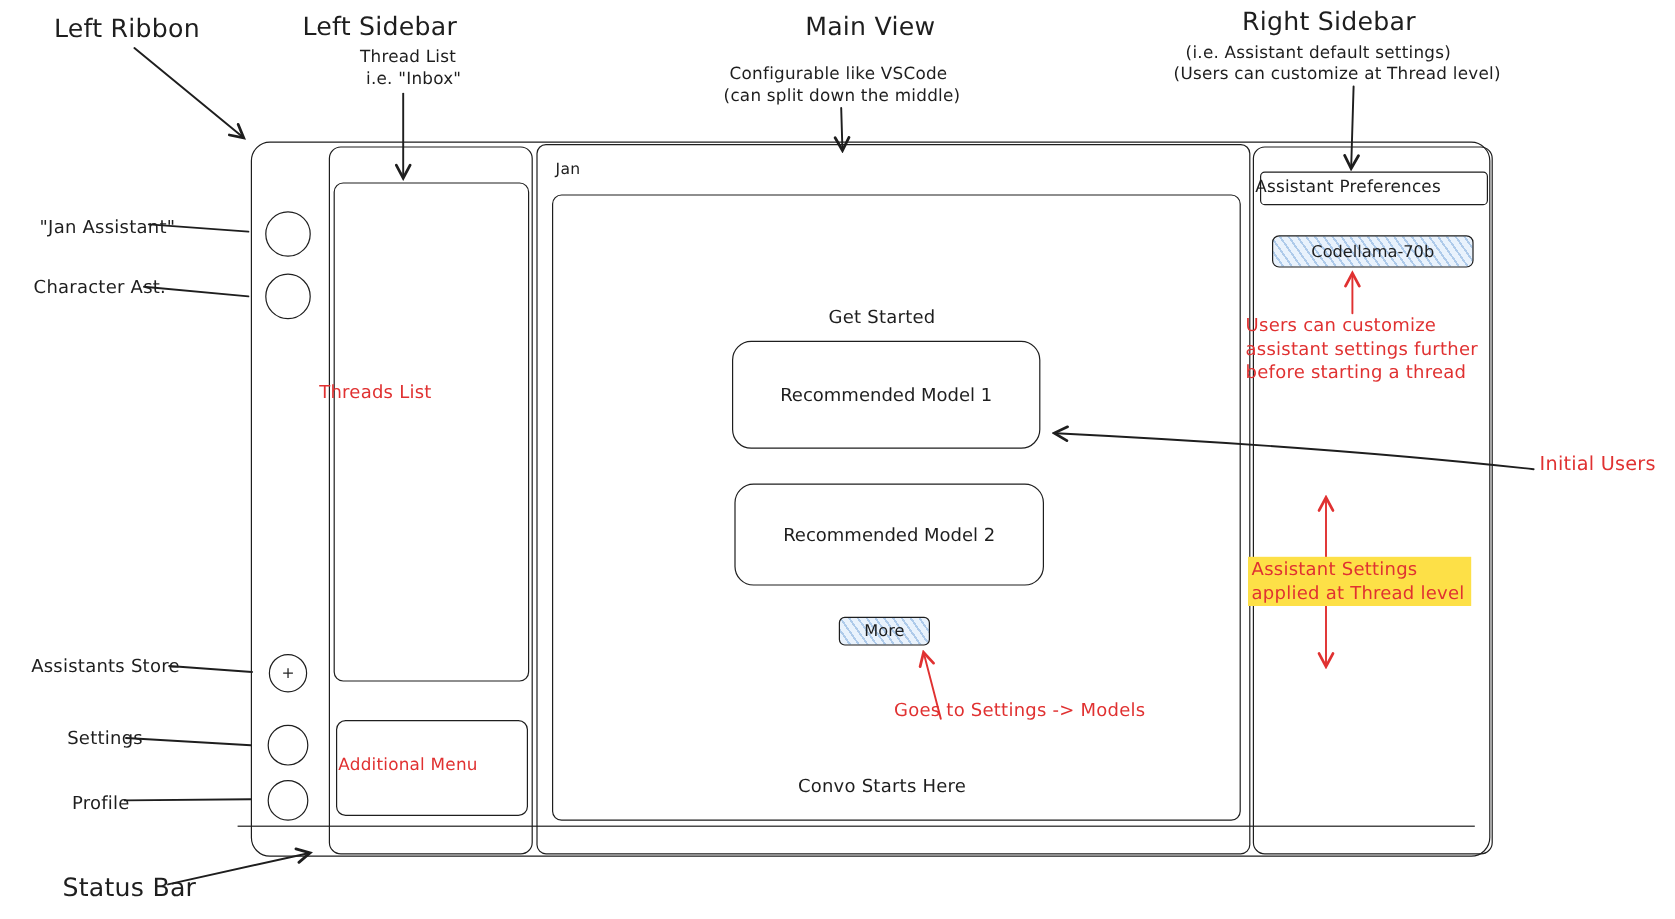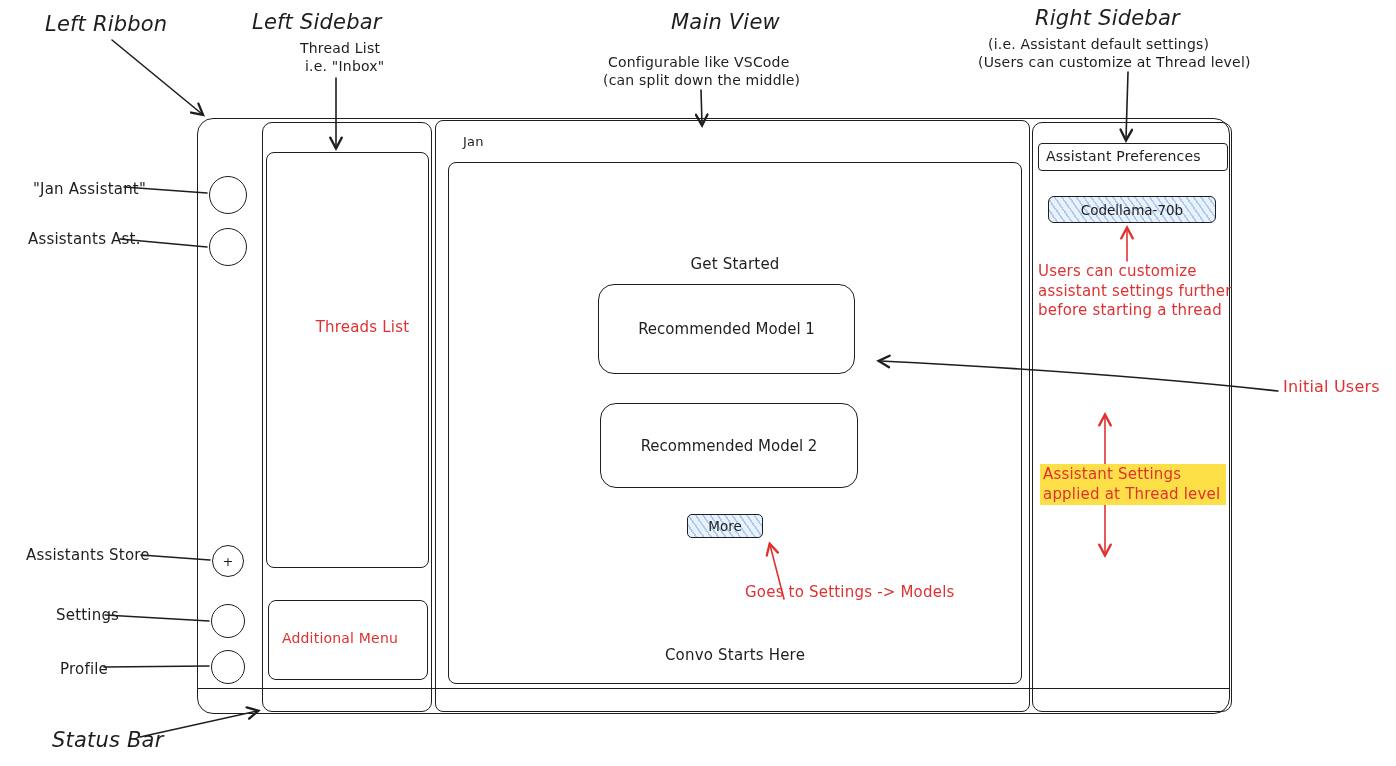--- a/index.html
+++ b/index.html
@@ -1,23 +1,23 @@
 <!DOCTYPE html>
 <html><head>
 <meta charset="utf-8">
 <style>
   html,body{margin:0;padding:0;background:#fff;}
   #canvas{
     position:relative;width:1396px;height:766px;background:#ffffff;
     font-family:"DejaVu Sans",sans-serif;color:#1e1e1e;overflow:hidden;
   }
-  .box{position:absolute;border:1.6px solid #1e1e1e;background:transparent;box-sizing:border-box;}
+  .box{position:absolute;border:1.6px solid #1e1e1e;background:transparent;box-sizing:border-box;margin-left:12px;}
   .label{position:absolute;white-space:nowrap;letter-spacing:.2px;}
   .red{color:#e03131;}
-  .big{font-size:21px;font-style:italic;}
+  .big{font-size:21px;}
   .sub{font-size:14px;}
   .small{font-size:15px;}
   .center-flex{display:flex;align-items:center;justify-content:center;}
   .hatch{
     background:
       repeating-linear-gradient(55deg, rgba(64,128,200,.35) 0 1.6px, rgba(0,0,0,0) 1.6px 6px),
       #e9f2fc;
   }
   .wrapnote{white-space:normal;line-height:1.3;font-size:15px;}
   svg.arrows{position:absolute;left:0;top:0;z-index:6;pointer-events:none;}
@@ -38,21 +38,21 @@
   <div class="box inner" style="left:209px;top:176px;width:38px;height:38px;border-radius:50%;"></div>
   <div class="box inner" style="left:209px;top:228px;width:38px;height:38px;border-radius:50%;"></div>
   <div class="box inner center-flex" style="left:212px;top:545px;width:32px;height:32px;border-radius:50%;font-size:13px;">
     <span>+</span>
   </div>
   <div class="box inner" style="left:211px;top:604px;width:34px;height:34px;border-radius:50%;"></div>
   <div class="box inner" style="left:211px;top:650px;width:34px;height:34px;border-radius:50%;"></div>
 
   <div class="box panel" style="left:262px;top:122px;width:170px;height:590px;border-radius:10px;"></div>
   <div class="box inner" style="left:266px;top:152px;width:163px;height:416px;border-radius:8px;"></div>
-  <div class="label txt red small" style="left:266px;top:318px;width:193px;text-align:center;">Threads List</div>
+  <div class="label txt red small" style="left:266px;top:318px;width:193px;">Threads List</div>
   <div class="box inner" style="left:268px;top:600px;width:160px;height:80px;border-radius:8px;"></div>
   <div class="label txt red" style="left:268px;top:630px;width:144px;text-align:center;font-size:14px;">Additional Menu</div>
 
   <div class="box panel" style="left:435px;top:120px;width:595px;height:592px;border-radius:8px;"></div>
   <div class="label txt" style="left:463px;top:134px;font-size:13px;">Jan</div>
   <div class="box inner" style="left:448px;top:162px;width:574px;height:522px;border-radius:8px;"></div>
   <div class="label txt small" style="left:448px;top:255px;width:574px;text-align:center;">Get Started</div>
 
   <div class="box inner center-flex" style="left:598px;top:284px;width:257px;height:90px;border-radius:16px;font-size:15px;">
     <span>Recommended Model 1</span>
@@ -86,21 +86,21 @@
 
   <div class="label txt big" style="left:655px;top:10px;margin-left:16px;">Main View</div>
   <div class="label txt sub" style="left:608px;top:54px;">Configurable like VSCode</div>
   <div class="label txt sub" style="left:603px;top:72px;">(can split down the middle)</div>
 
   <div class="label txt big" style="left:1035px;top:6px;">Right Sidebar</div>
   <div class="label txt sub" style="left:988px;top:36px;">(i.e. Assistant default settings)</div>
   <div class="label txt sub" style="left:978px;top:54px;">(Users can customize at Thread level)</div>
 
   <div class="label txt small" style="left:33px;top:180px;">"Jan Assistant"</div>
-  <div class="label txt small" style="left:28px;top:230px;">Assistants Ast.</div>
+  <div class="label txt small" style="left:28px;top:230px;">Character Ast.</div>
   <div class="label txt small" style="left:26px;top:546px;">Assistants Store</div>
   <div class="label txt small" style="left:56px;top:606px;">Settings</div>
   <div class="label txt small" style="left:60px;top:660px;">Profile</div>
   <div class="label txt big" style="left:52px;top:728px;">Status Bar</div>
 
   <div class="label txt red" style="left:1283px;top:377px;font-size:16px;">Initial Users</div>
 
   <svg class="arrows" width="1396" height="766" viewBox="0 0 1396 766">
     <defs>
       <marker id="ah" viewBox="0 0 10 10" refX="7.5" refY="5" markerWidth="9" markerHeight="9" orient="auto-start-reverse">

